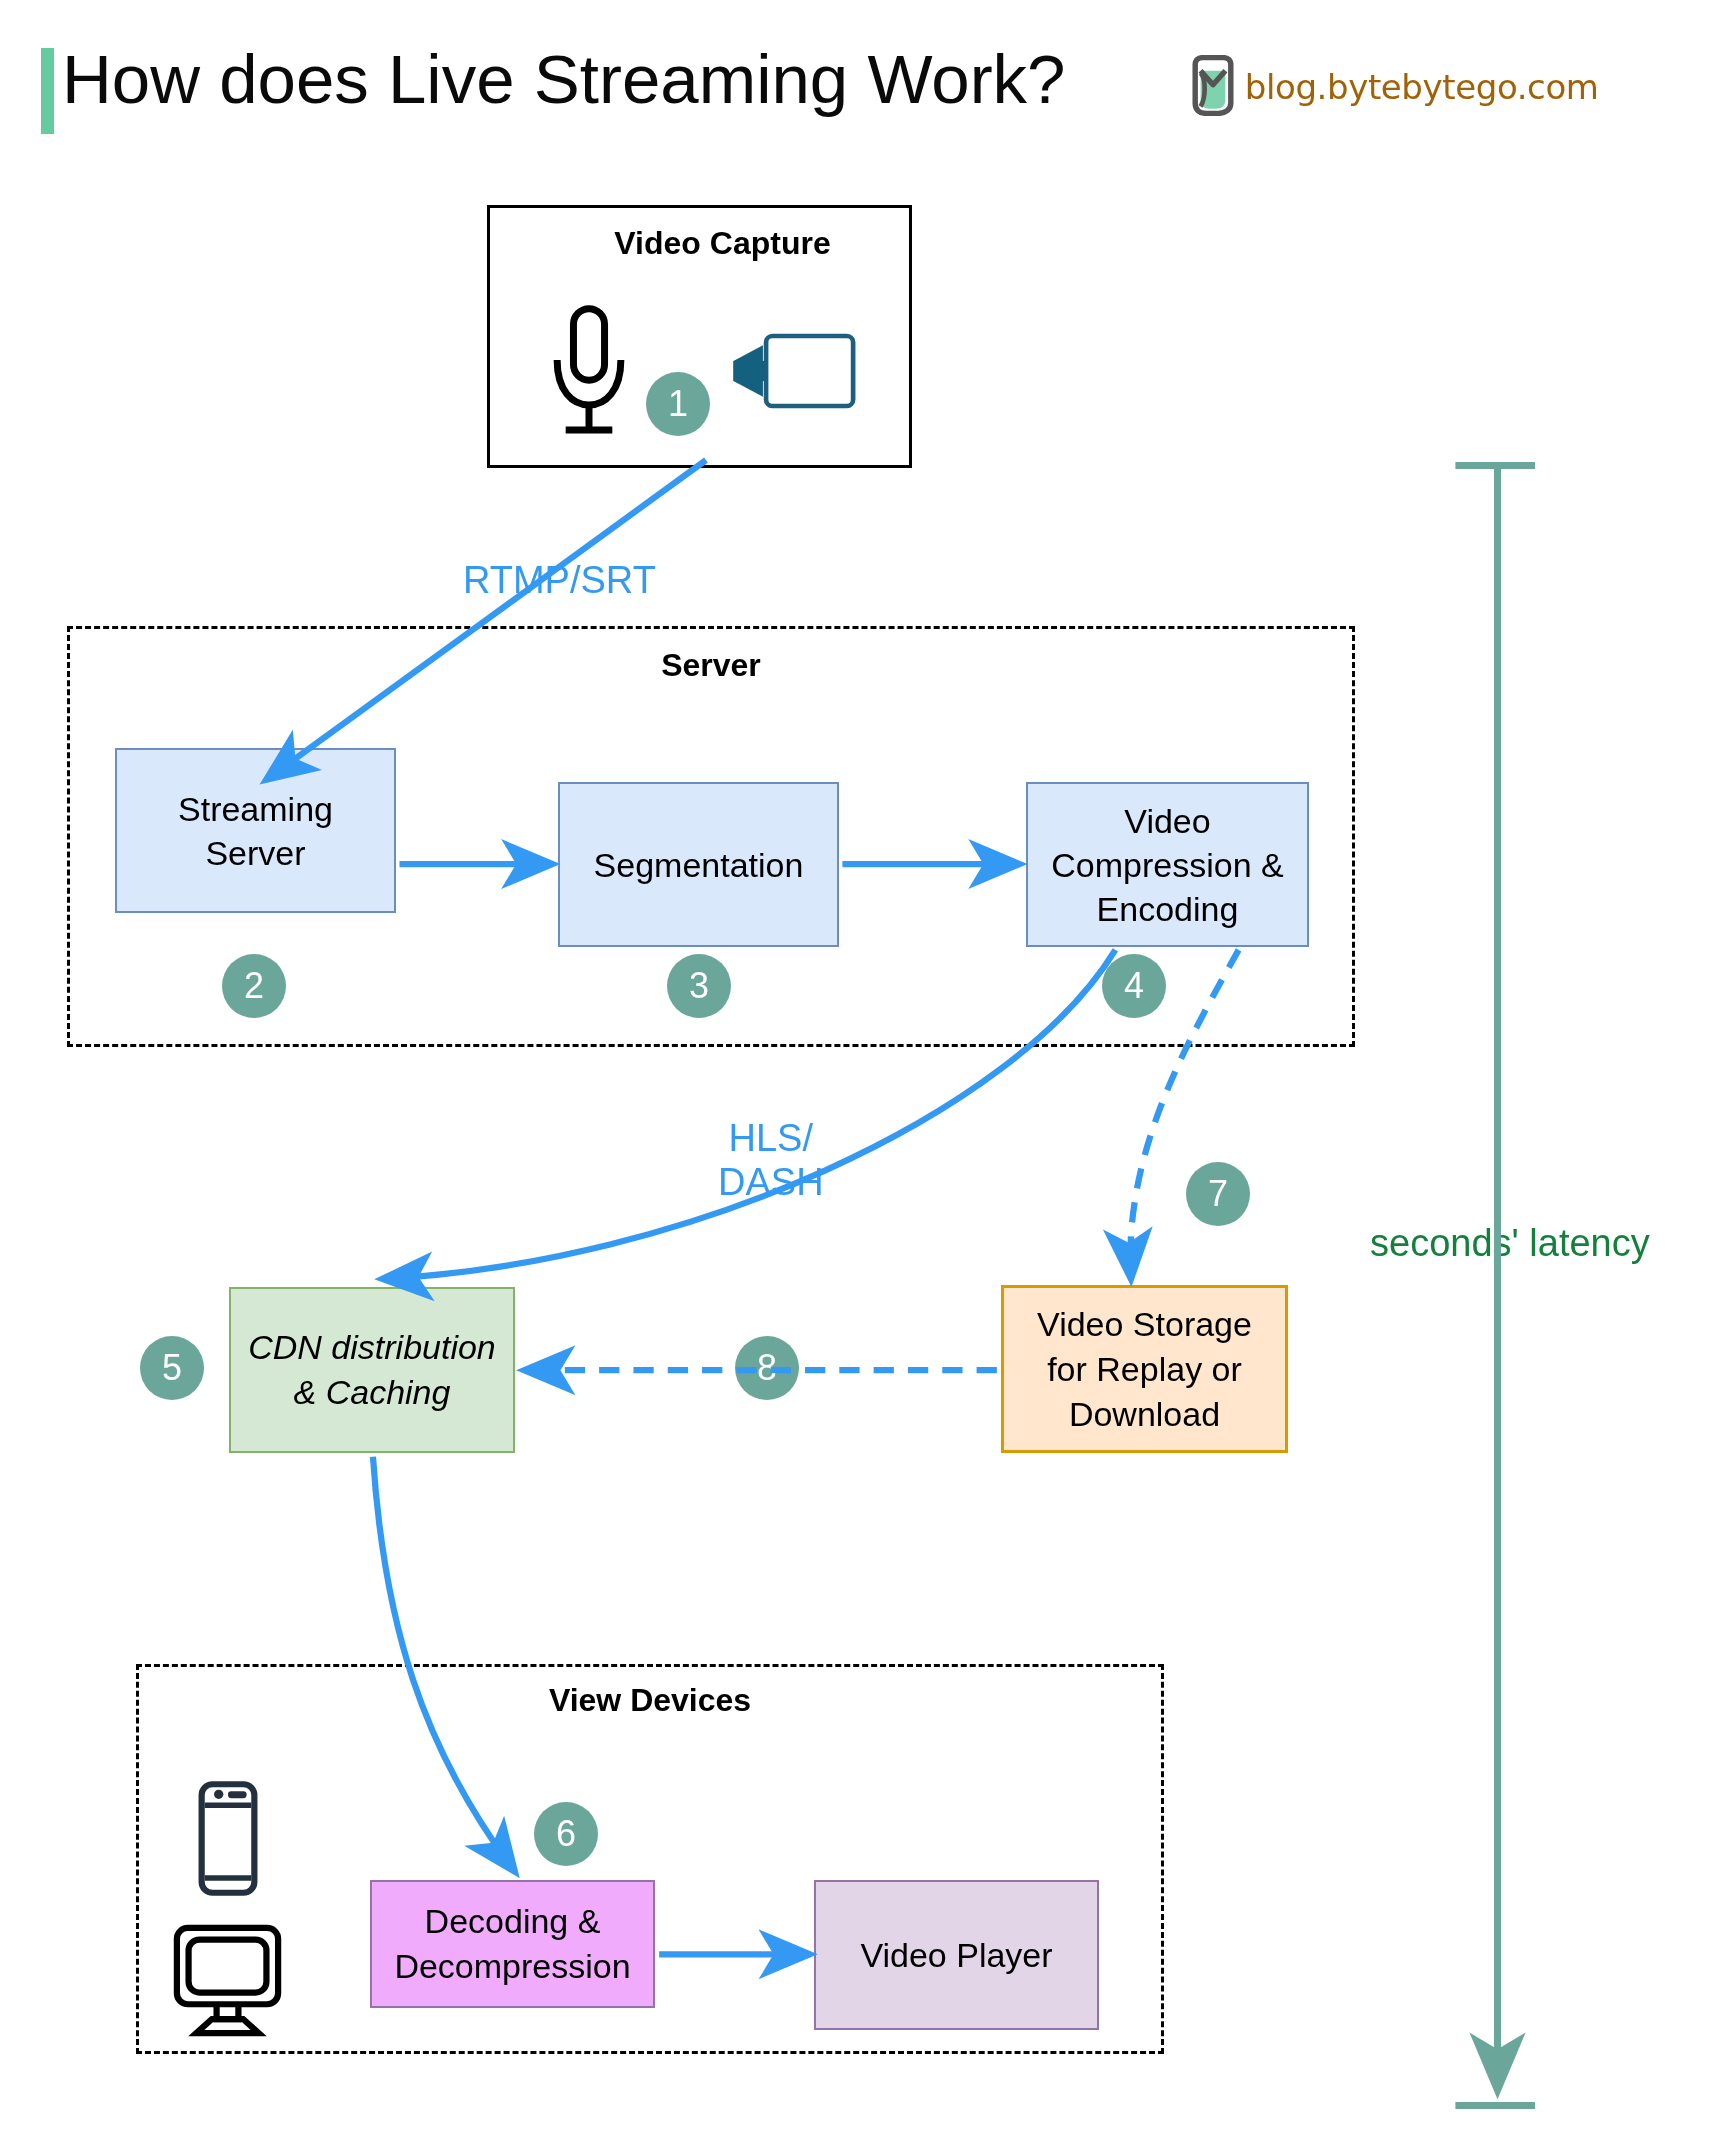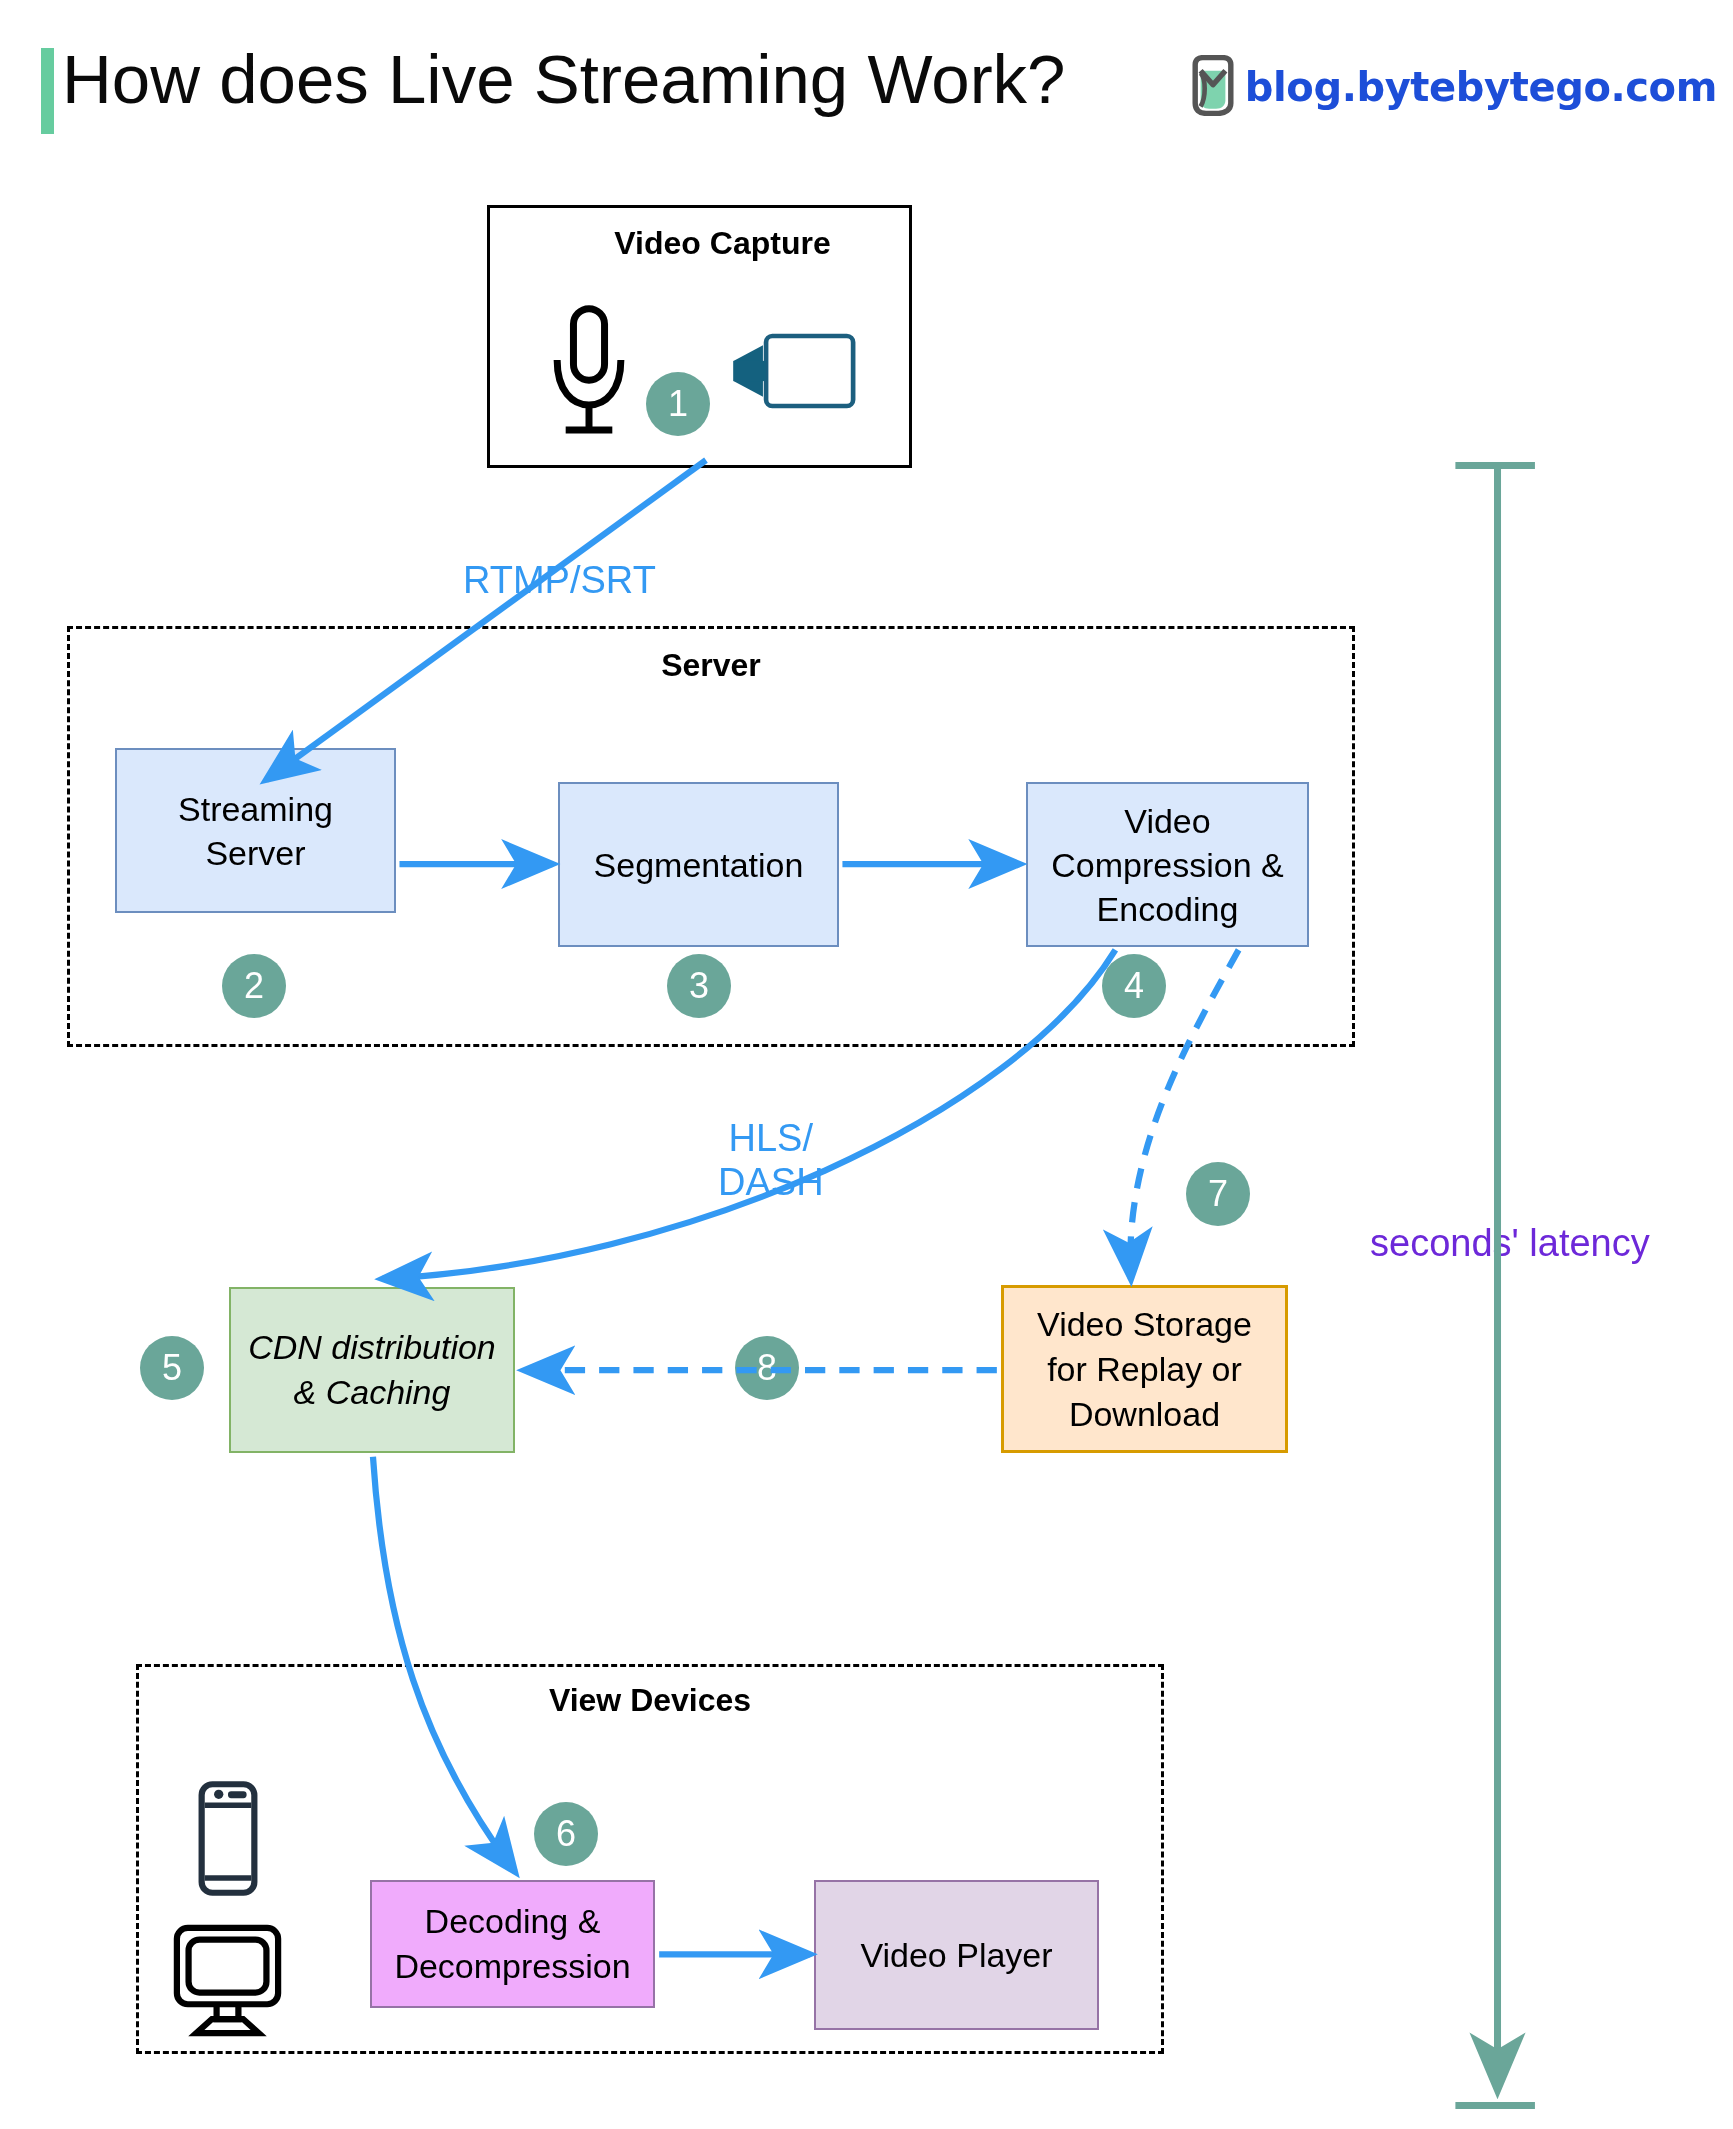--- a/index.html
+++ b/index.html
@@ -5,42 +5,42 @@
   html,body{margin:0;padding:0;background:#ffffff;}
   body{width:1734px;height:2129px;font-family:"Liberation Sans",sans-serif;}
   #stage{position:relative;width:1734px;height:2129px;overflow:hidden;background:#fff;}
   #svg-layer{position:absolute;left:0;top:0;width:1734px;height:2129px;pointer-events:none;}
 
   
   .title-accent{position:absolute;left:41px;top:48px;width:13.3px;height:86px;background:#66cc9f;}
   .page-title{position:absolute;left:62px;top:37px;font-size:69px;line-height:86px;color:#0a0a0a;
               font-family:"Liberation Sans",sans-serif;font-weight:400;white-space:nowrap;}
   .brand{position:absolute;left:1189px;top:55px;display:flex;align-items:center;gap:7.8px;}
-  .brand-text{font-family:"DejaVu Sans",sans-serif;font-size:40px;font-weight:700;color:#1d4ed8;
+  .brand-text{font-family:"DejaVu Sans",sans-serif;font-size:34px;font-weight:400;color:#a16207;
               letter-spacing:-0.4px;white-space:nowrap;}
 
   
   .node{position:absolute;box-sizing:border-box;display:flex;align-items:center;justify-content:center;
         text-align:center;font-family:"Liberation Sans",sans-serif;color:#000;}
   .node span{display:block;width:100%;padding:0 4.7px;}
 
   .grp{position:absolute;box-sizing:border-box;border:3.1px dashed #000;background:transparent;}
   .grp-title{position:absolute;font-weight:700;font-size:32px;color:#000;text-align:center;
              font-family:"Liberation Sans",sans-serif;white-space:nowrap;}
 
   .solid-box{position:absolute;box-sizing:border-box;border:3.1px solid #000;background:#fff;}
 
   .badge{position:absolute;width:64px;height:64px;border-radius:50%;background:#6aa699;color:#fff;
          display:flex;align-items:center;justify-content:center;font-size:36px;
          font-family:"Liberation Sans",sans-serif;}
 
   .edge-label{position:absolute;color:#3399f3;font-size:38px;line-height:44px;
               font-family:"Liberation Sans",sans-serif;white-space:pre;}
 
-  .lat-label{position:absolute;color:#6d28d9;font-size:38px;font-family:"Liberation Sans",sans-serif;
+  .lat-label{position:absolute;color:#15803d;font-size:38px;font-family:"Liberation Sans",sans-serif;
              white-space:nowrap;}
 
   .ico{position:absolute;}
 </style>
 </head>
 <body>
 
 <div id="stage">
 
   <div class="title-accent"></div>

